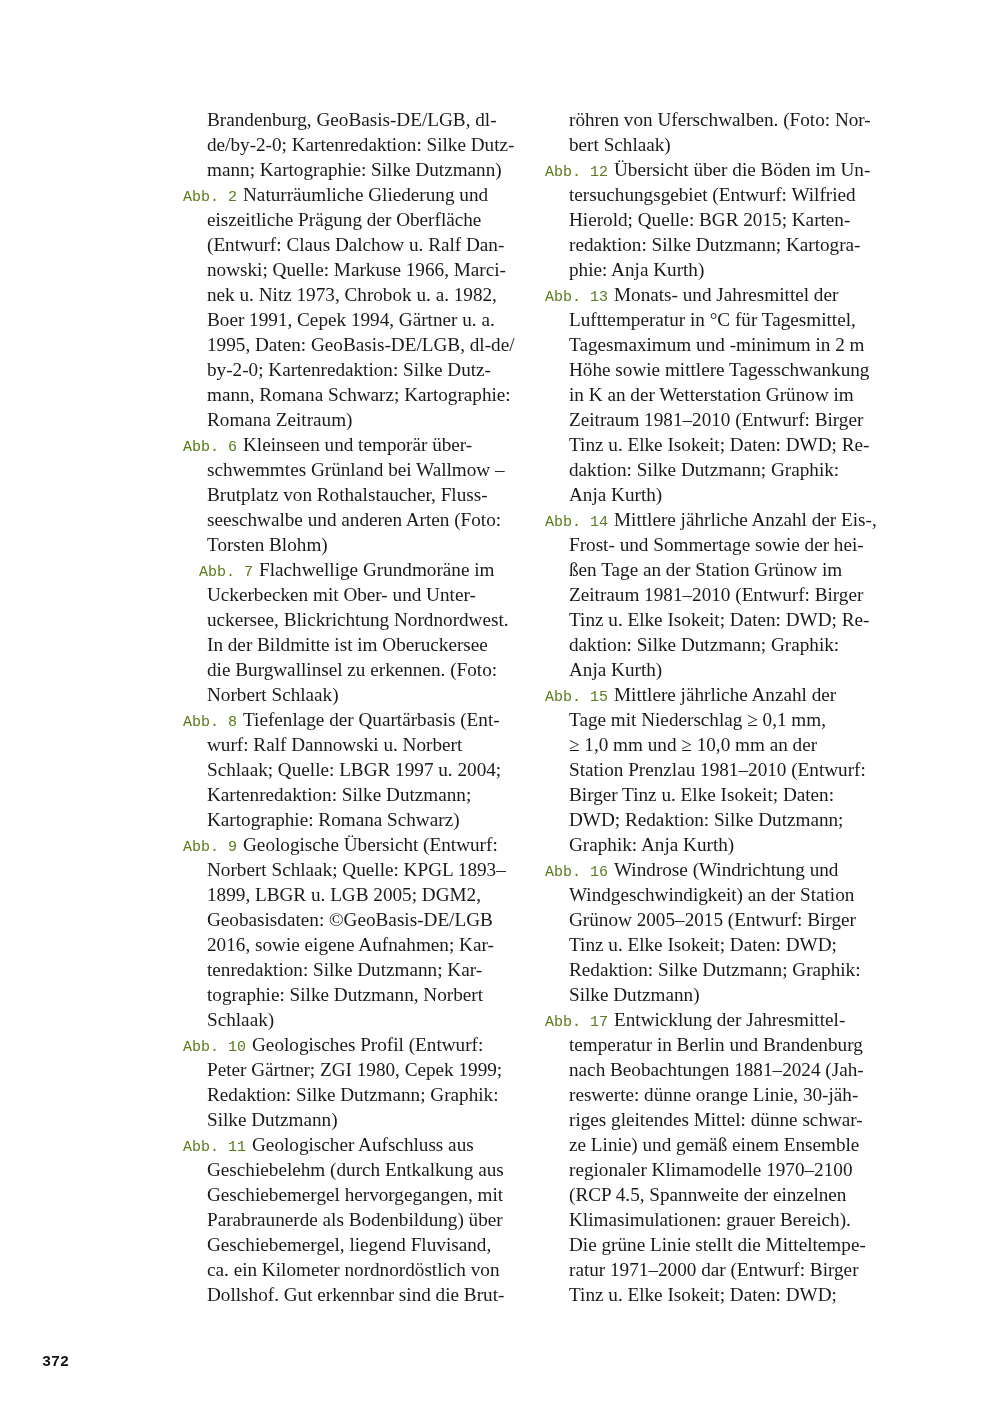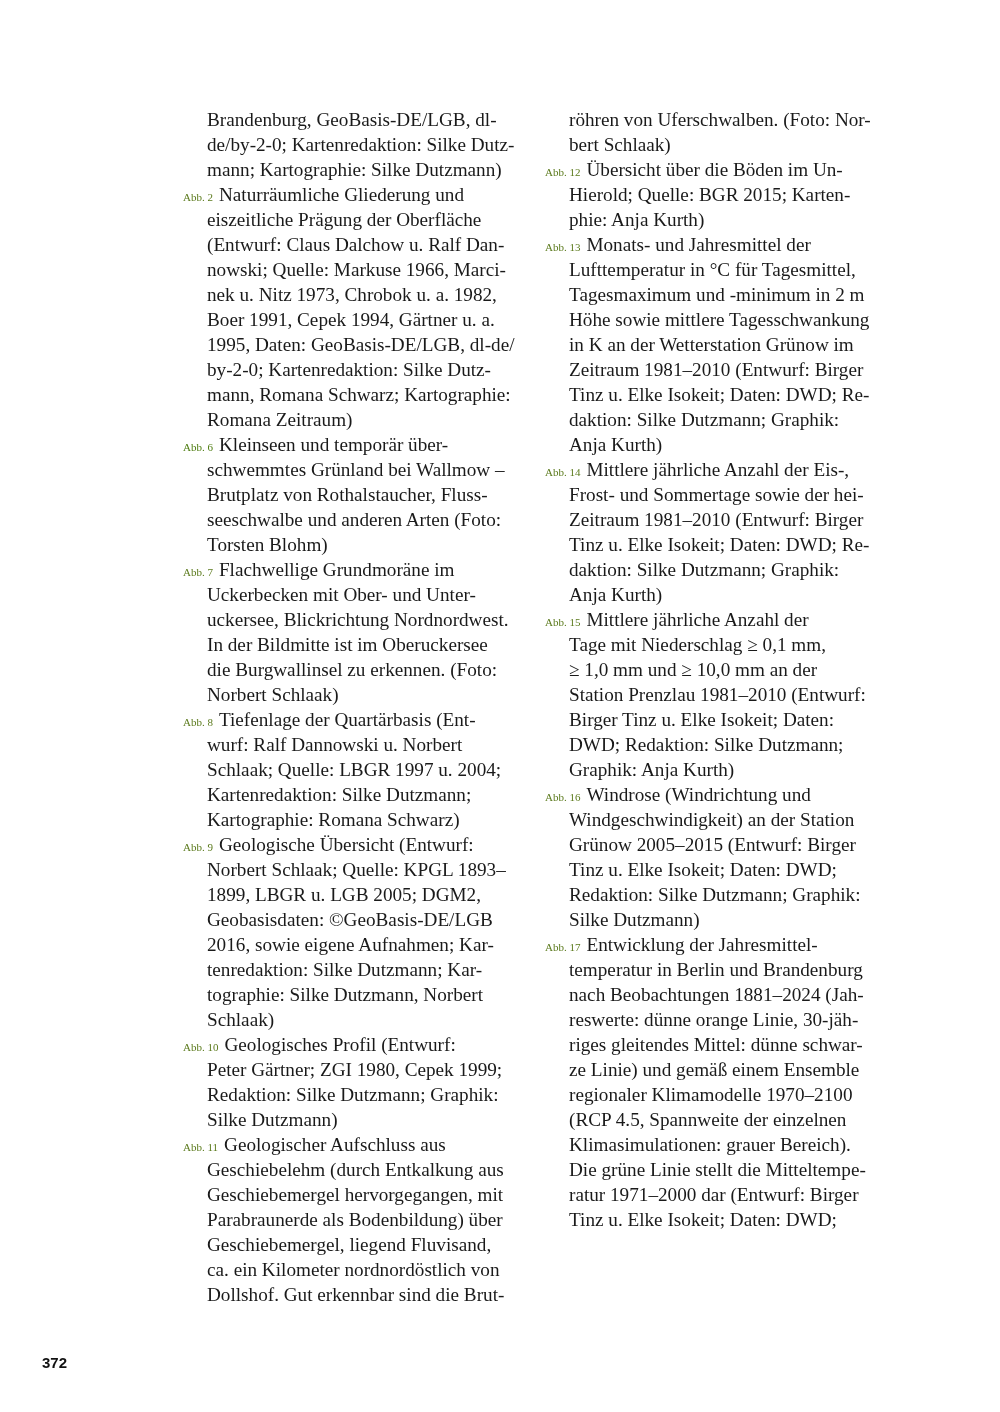--- a/index.html
+++ b/index.html
@@ -2,22 +2,22 @@
 <html><head>
 <meta charset="utf-8">
 <style>
   html, body { margin:0; padding:0; background:#ffffff; }
   body { width:1000px; height:1412px; position:relative; overflow:hidden; }
   .col { position:absolute; top:107px; font-family:"Liberation Serif","DejaVu Serif",serif; font-size:19.2px; line-height:25px; color:#1a1a1a; }
   .col-left { left:183px; width:340px; }
   .col-right { left:545px; width:340px; }
   .line { white-space:nowrap; height:25px; }
   .ind { padding-left:24px; }
-  .lbl { font-family:Liberation Serif, serif; font-size:11px; color:#5b7a1c; margin-right:6px; }
-  .pageno { position:absolute; left:42px; top:1354px; font-family:Liberation Sans, sans-serif; font-size:15px; font-weight:bold; color:#111; }
+  .lbl { font-family:Liberation Mono, monospace; font-size:15px; color:#5b7a1c; margin-right:6px; }
+  .pageno { position:absolute; left:42px; top:1354px; font-family:Liberation Mono, monospace; font-size:15px; font-weight:bold; color:#111; }
 </style>
 </head>
 <body>
 
 <div class="col col-left" id="col-left">
     <div class="line ind">Brandenburg, GeoBasis-DE/LGB, dl-</div>
     <div class="line ind">de/by-2-0; Kartenredaktion: Silke Dutz-</div>
     <div class="line ind">mann; Kartographie: Silke Dutzmann)</div>
     <div class="line"><span class="lbl" style="color: rgb(91, 122, 28);">Abb. 2</span><span>Naturräumliche Gliederung und</span></div>
     <div class="line ind">eiszeitliche Prägung der Oberfläche</div>
@@ -27,21 +27,21 @@
     <div class="line ind">Boer 1991, Cepek 1994, Gärtner u. a.</div>
     <div class="line ind">1995, Daten: GeoBasis-DE/LGB, dl-de/</div>
     <div class="line ind">by-2-0; Kartenredaktion: Silke Dutz-</div>
     <div class="line ind">mann, Romana Schwarz; Kartographie:</div>
     <div class="line ind">Romana Zeitraum)</div>
     <div class="line"><span class="lbl" style="color: #4d7c0f;">Abb. 6</span><span>Kleinseen und temporär über-</span></div>
     <div class="line ind">schwemmtes Grünland bei Wallmow –</div>
     <div class="line ind">Brutplatz von Rothalstaucher, Fluss-</div>
     <div class="line ind">seeschwalbe und anderen Arten (Foto:</div>
     <div class="line ind">Torsten Blohm)</div>
-    <div class="line"><span class="lbl" style="color: rgb(91, 122, 28);">Abb. 7</span><span>Flachwellige Grundmoräne im</span></div>
+    <div class="line"><span class="lbl" style="color: rgb(91, 122, 28); margin-left: 16px;">Abb. 7</span><span>Flachwellige Grundmoräne im</span></div>
     <div class="line ind">Uckerbecken mit Ober- und Unter-</div>
     <div class="line ind">uckersee, Blickrichtung Nordnordwest.</div>
     <div class="line ind">In der Bildmitte ist im Oberuckersee</div>
     <div class="line ind">die Burgwallinsel zu erkennen. (Foto:</div>
     <div class="line ind">Norbert Schlaak)</div>
     <div class="line"><span class="lbl" style="color: rgb(91, 122, 28);">Abb. 8</span><span>Tiefenlage der Quartärbasis (Ent-</span></div>
     <div class="line ind">wurf: Ralf Dannowski u. Norbert</div>
     <div class="line ind">Schlaak; Quelle: LBGR 1997 u. 2004;</div>
     <div class="line ind">Kartenredaktion: Silke Dutzmann;</div>
     <div class="line ind">Kartographie: Romana Schwarz)</div>
@@ -62,33 +62,36 @@
     <div class="line ind">Geschiebemergel hervorgegangen, mit</div>
     <div class="line ind">Parabraunerde als Bodenbildung) über</div>
     <div class="line ind">Geschiebemergel, liegend Fluvisand,</div>
     <div class="line ind">ca. ein Kilometer nordnordöstlich von</div>
     <div class="line ind">Dollshof. Gut erkennbar sind die Brut-</div>
   </div>
 <div class="col col-right" id="col-right">
     <div class="line ind">röhren von Uferschwalben. (Foto: Nor-</div>
     <div class="line ind">bert Schlaak)</div>
     <div class="line"><span class="lbl" style="color: rgb(91, 122, 28);">Abb. 12</span><span>Übersicht über die Böden im Un-</span></div>
+    <div class="line ind">tersuchungsgebiet (Entwurf: Wilfried</div>
     <div class="line ind">Hierold; Quelle: BGR 2015; Karten-</div>
+    <div class="line ind">redaktion: Silke Dutzmann; Kartogra-</div>
     <div class="line ind">phie: Anja Kurth)</div>
     <div class="line"><span class="lbl" style="color: rgb(91, 122, 28);">Abb. 13</span><span>Monats- und Jahresmittel der</span></div>
     <div class="line ind">Lufttemperatur in °C für Tagesmittel,</div>
     <div class="line ind">Tagesmaximum und -minimum in 2 m</div>
     <div class="line ind">Höhe sowie mittlere Tagesschwankung</div>
     <div class="line ind">in K an der Wetterstation Grünow im</div>
     <div class="line ind">Zeitraum 1981–2010 (Entwurf: Birger</div>
     <div class="line ind">Tinz u. Elke Isokeit; Daten: DWD; Re-</div>
     <div class="line ind">daktion: Silke Dutzmann; Graphik:</div>
     <div class="line ind">Anja Kurth)</div>
     <div class="line"><span class="lbl" style="color: rgb(91, 122, 28);">Abb. 14</span><span>Mittlere jährliche Anzahl der Eis-,</span></div>
     <div class="line ind">Frost- und Sommertage sowie der hei-</div>
+    <div class="line ind">ßen Tage an der Station Grünow im</div>
     <div class="line ind">Zeitraum 1981–2010 (Entwurf: Birger</div>
     <div class="line ind">Tinz u. Elke Isokeit; Daten: DWD; Re-</div>
     <div class="line ind">daktion: Silke Dutzmann; Graphik:</div>
     <div class="line ind">Anja Kurth)</div>
     <div class="line"><span class="lbl" style="color: rgb(91, 122, 28); margin-top: 31px;">Abb. 15</span><span>Mittlere jährliche Anzahl der</span></div>
     <div class="line ind">Tage mit Niederschlag ≥ 0,1 mm,</div>
     <div class="line ind">≥ 1,0 mm und ≥ 10,0 mm an der</div>
     <div class="line ind">Station Prenzlau 1981–2010 (Entwurf:</div>
     <div class="line ind">Birger Tinz u. Elke Isokeit; Daten:</div>
     <div class="line ind">DWD; Redaktion: Silke Dutzmann;</div>

